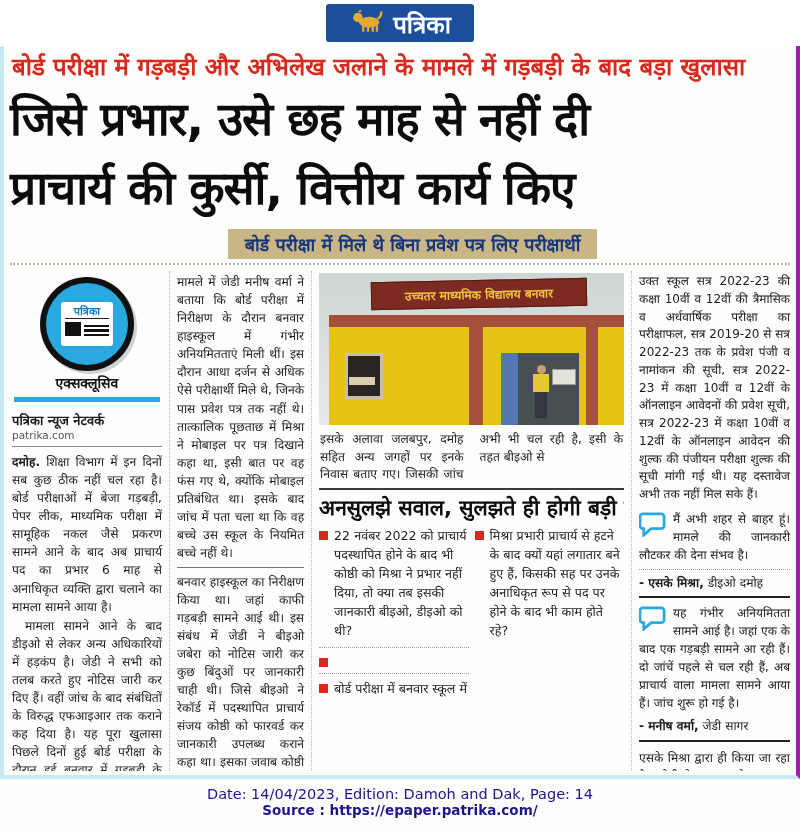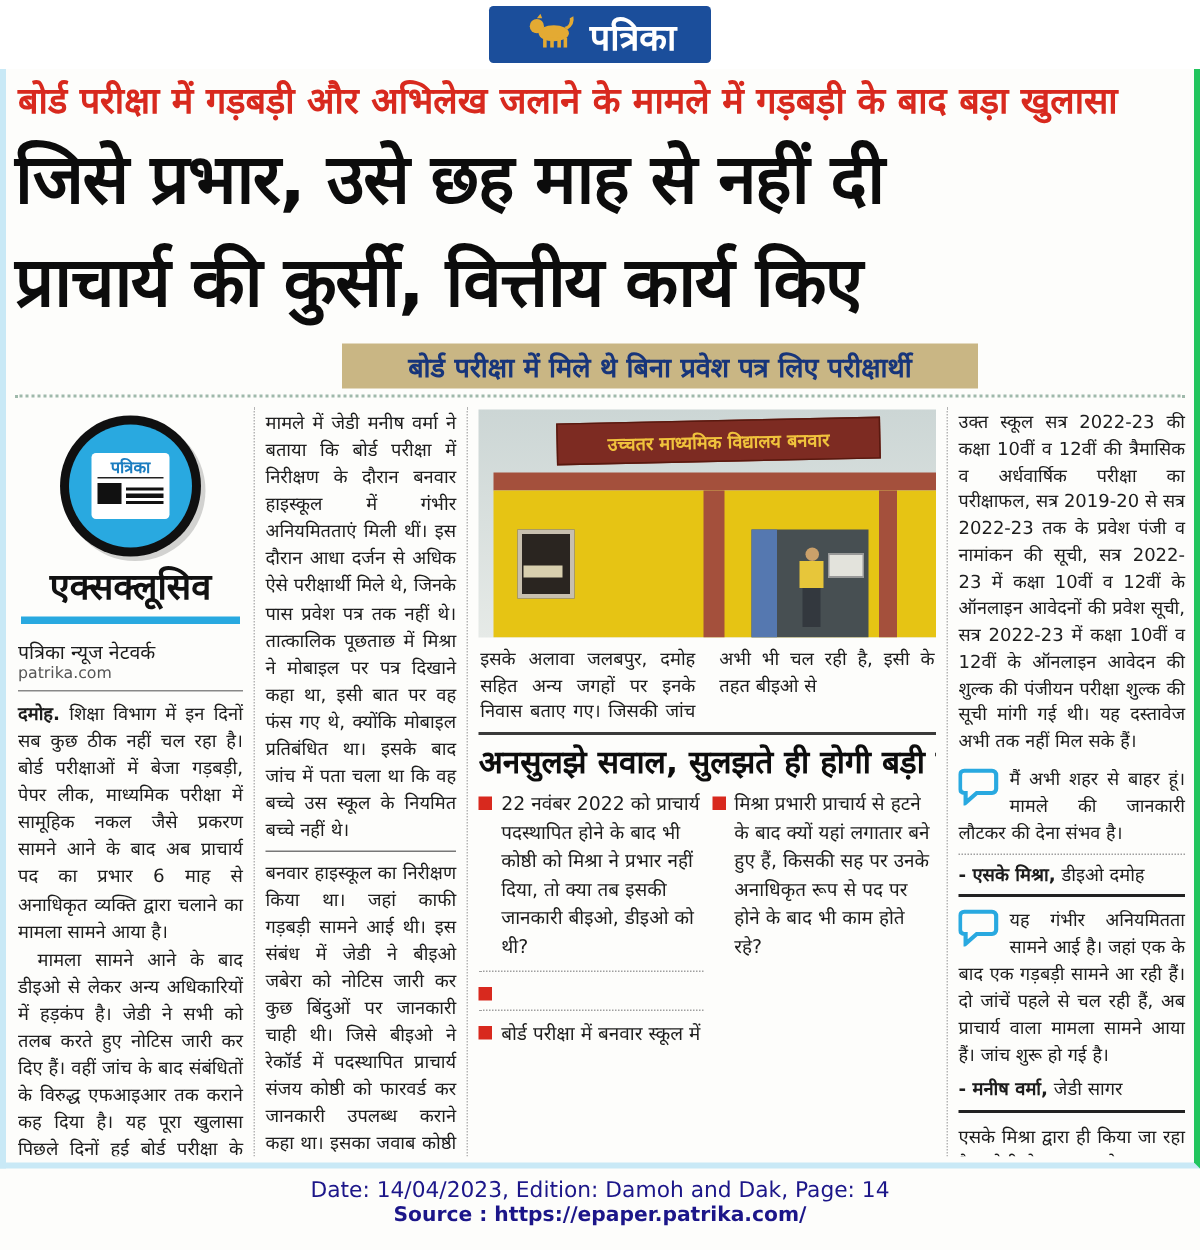--- a/index.html
+++ b/index.html
@@ -12,33 +12,33 @@
   
   .masthead { height:46px; display:flex; align-items:center; justify-content:center; background:#fff; }
   .brandbox {
     width:148px; height:38px; background:#1b4e9b; border-radius:3px;
     display:flex; align-items:center; justify-content:center; gap:6px;
   }
   .brandbox .brand-txt { color:#fff; font-weight:bold; font-size:24px; letter-spacing:0; }
 
   
   .framed {
-    border-left:4px solid #c9e9f6; border-right:4px solid #22c55e; border-bottom:4px solid #c9e9f6;
+    border-left:4px solid #c9e9f6; border-right:4px solid #a21caf; border-bottom:4px solid #c9e9f6;
     padding:2px 2px 4px 2px;
   }
 
   .kicker {
     color:#d8291e; font-weight:bold; font-size:24px; line-height:1.3;
     padding:4px 6px 0 6px; white-space:nowrap; overflow:hidden;
   }
   .headline {
     font-weight:bold; color:#0c0c0c; font-size:46px; line-height:1.5;
     padding:2px 4px 0 4px; letter-spacing:-1px; white-space:nowrap; overflow:hidden;
   }
-  .subhead-row { margin:6px 0 4px 222px; width:424px; }
+  .subhead-row { margin:6px 0 4px 222px; width:369px; }
   .subhead-strip {
     background:#c9b684; color:#17357a; font-weight:bold; font-size:18px;
     text-align:center; padding:3px 6px; white-space:nowrap; overflow:hidden;
   }
   .dotrule { border-top:2px dotted #9fb9ab; margin:4px 4px 6px 4px; }
 
   
   .content { display:flex; height:500px; overflow:hidden; padding:0 2px; }
   .col { overflow:hidden; }
   .c1 { width:163px; padding:2px 7px 0 4px; border-right:1px dotted #b5b5b5; }
@@ -60,23 +60,23 @@
   .x-inner {
     width:82px; height:82px; border-radius:50%; background:#29a9e0;
     display:flex; align-items:center; justify-content:center;
   }
   .x-paper { width:52px; height:44px; background:#fff; border-radius:3px; padding:3px 4px; }
   .x-paper .ptitle { color:#1b7dc0; font-weight:bold; font-size:11px; border-bottom:1.5px solid #222; line-height:1.2; }
   .x-paper .prow { display:flex; gap:3px; margin-top:3px; }
   .x-paper .pblock { width:16px; height:14px; background:#111; }
   .x-paper .plines { flex:1; }
   .x-paper .pline { height:2.5px; background:#111; margin:2.2px 0; }
-  .x-label { font-size:24px; font-weight:bold; color:#111; margin-top:2px; }
+  .x-label { font-size:14px; font-weight:bold; color:#111; margin-top:2px; }
   .x-rule { height:5px; background:#29a9e0; margin:5px 2px 9px 2px; }
-  .byline { text-align:left; font-size:13px; font-weight:normal; }
+  .byline { text-align:left; font-size:13px; font-weight:bold; }
   .site { text-align:left; font-size:10.5px; color:#555; border-bottom:1px solid #888; padding-bottom:5px; margin-bottom:6px; }
 
   .col-rule { border-top:1px solid #777; margin:5px 0 5px 0; }
 
   
   .photo { position:relative; width:100%; height:152px; background:linear-gradient(#ccd6d5,#e6eae7); overflow:hidden; }
   .ph-sign {
     position:absolute; top:7px; left:52px; width:216px; height:28px; background:#7d2b22;
     border:1px solid #58190f; color:#f0c23c; font-size:12px; font-weight:bold;
     display:flex; align-items:center; justify-content:center; transform:rotate(-1.2deg); white-space:nowrap; overflow:hidden;

